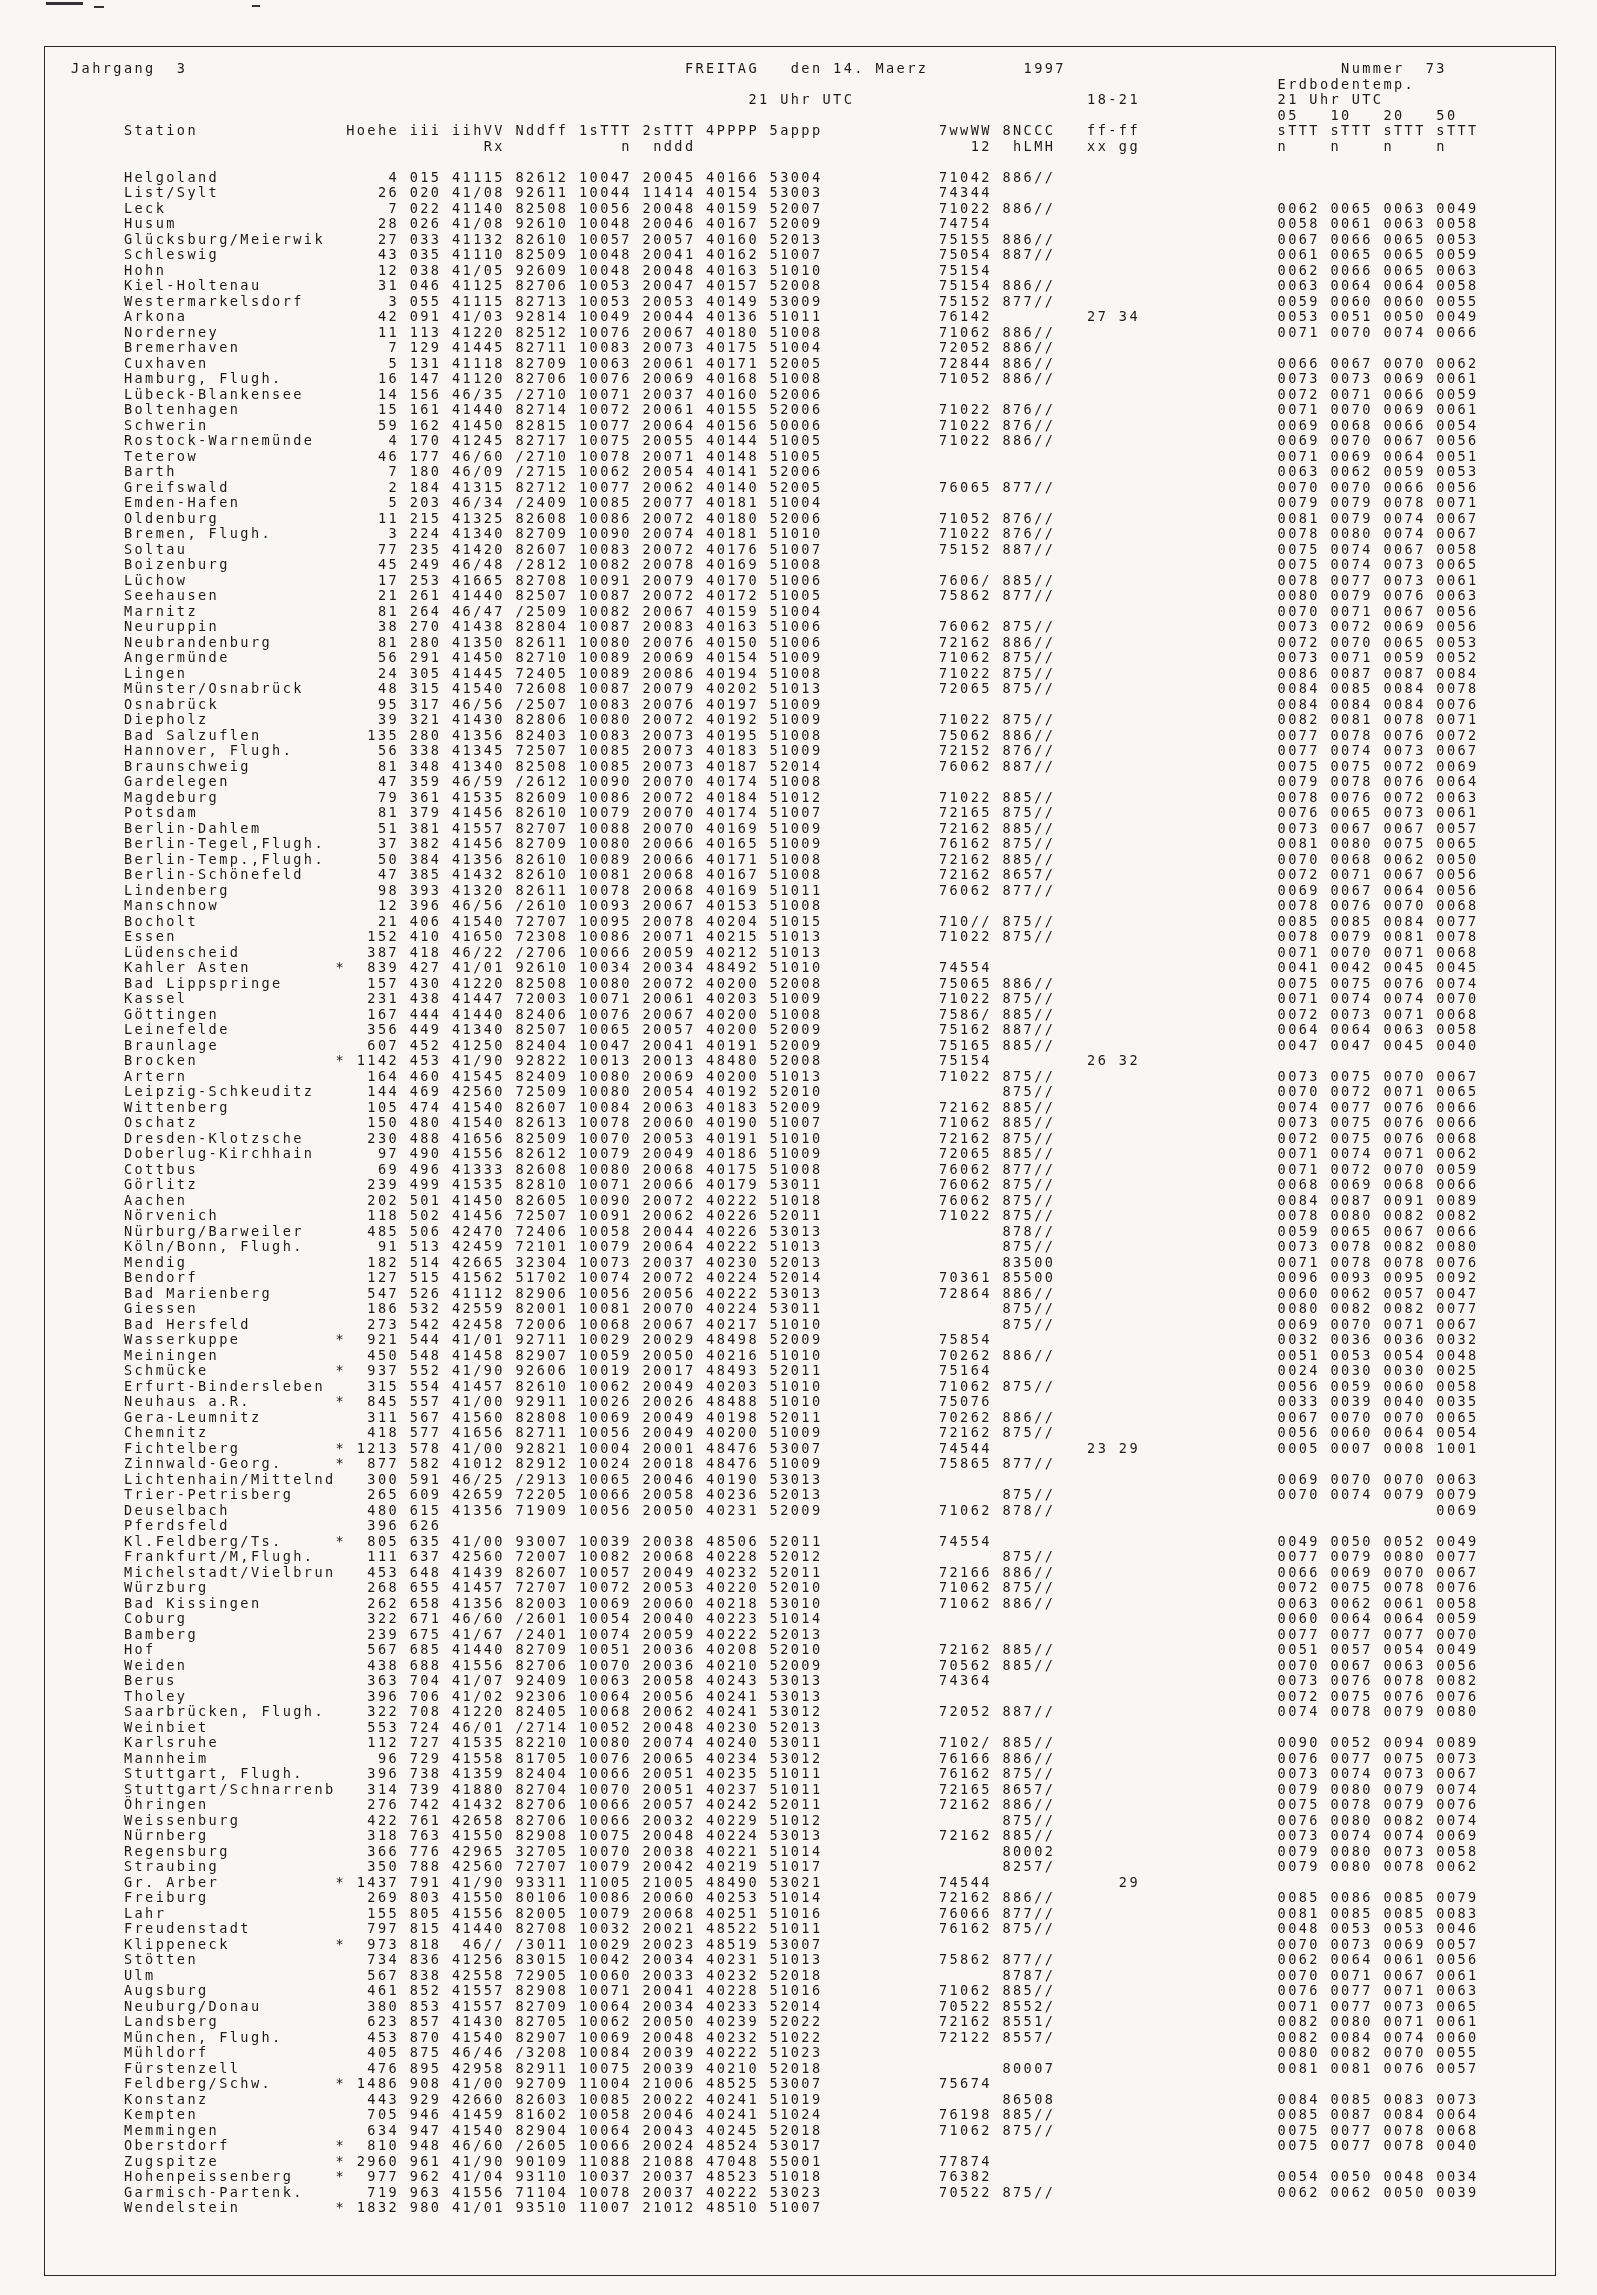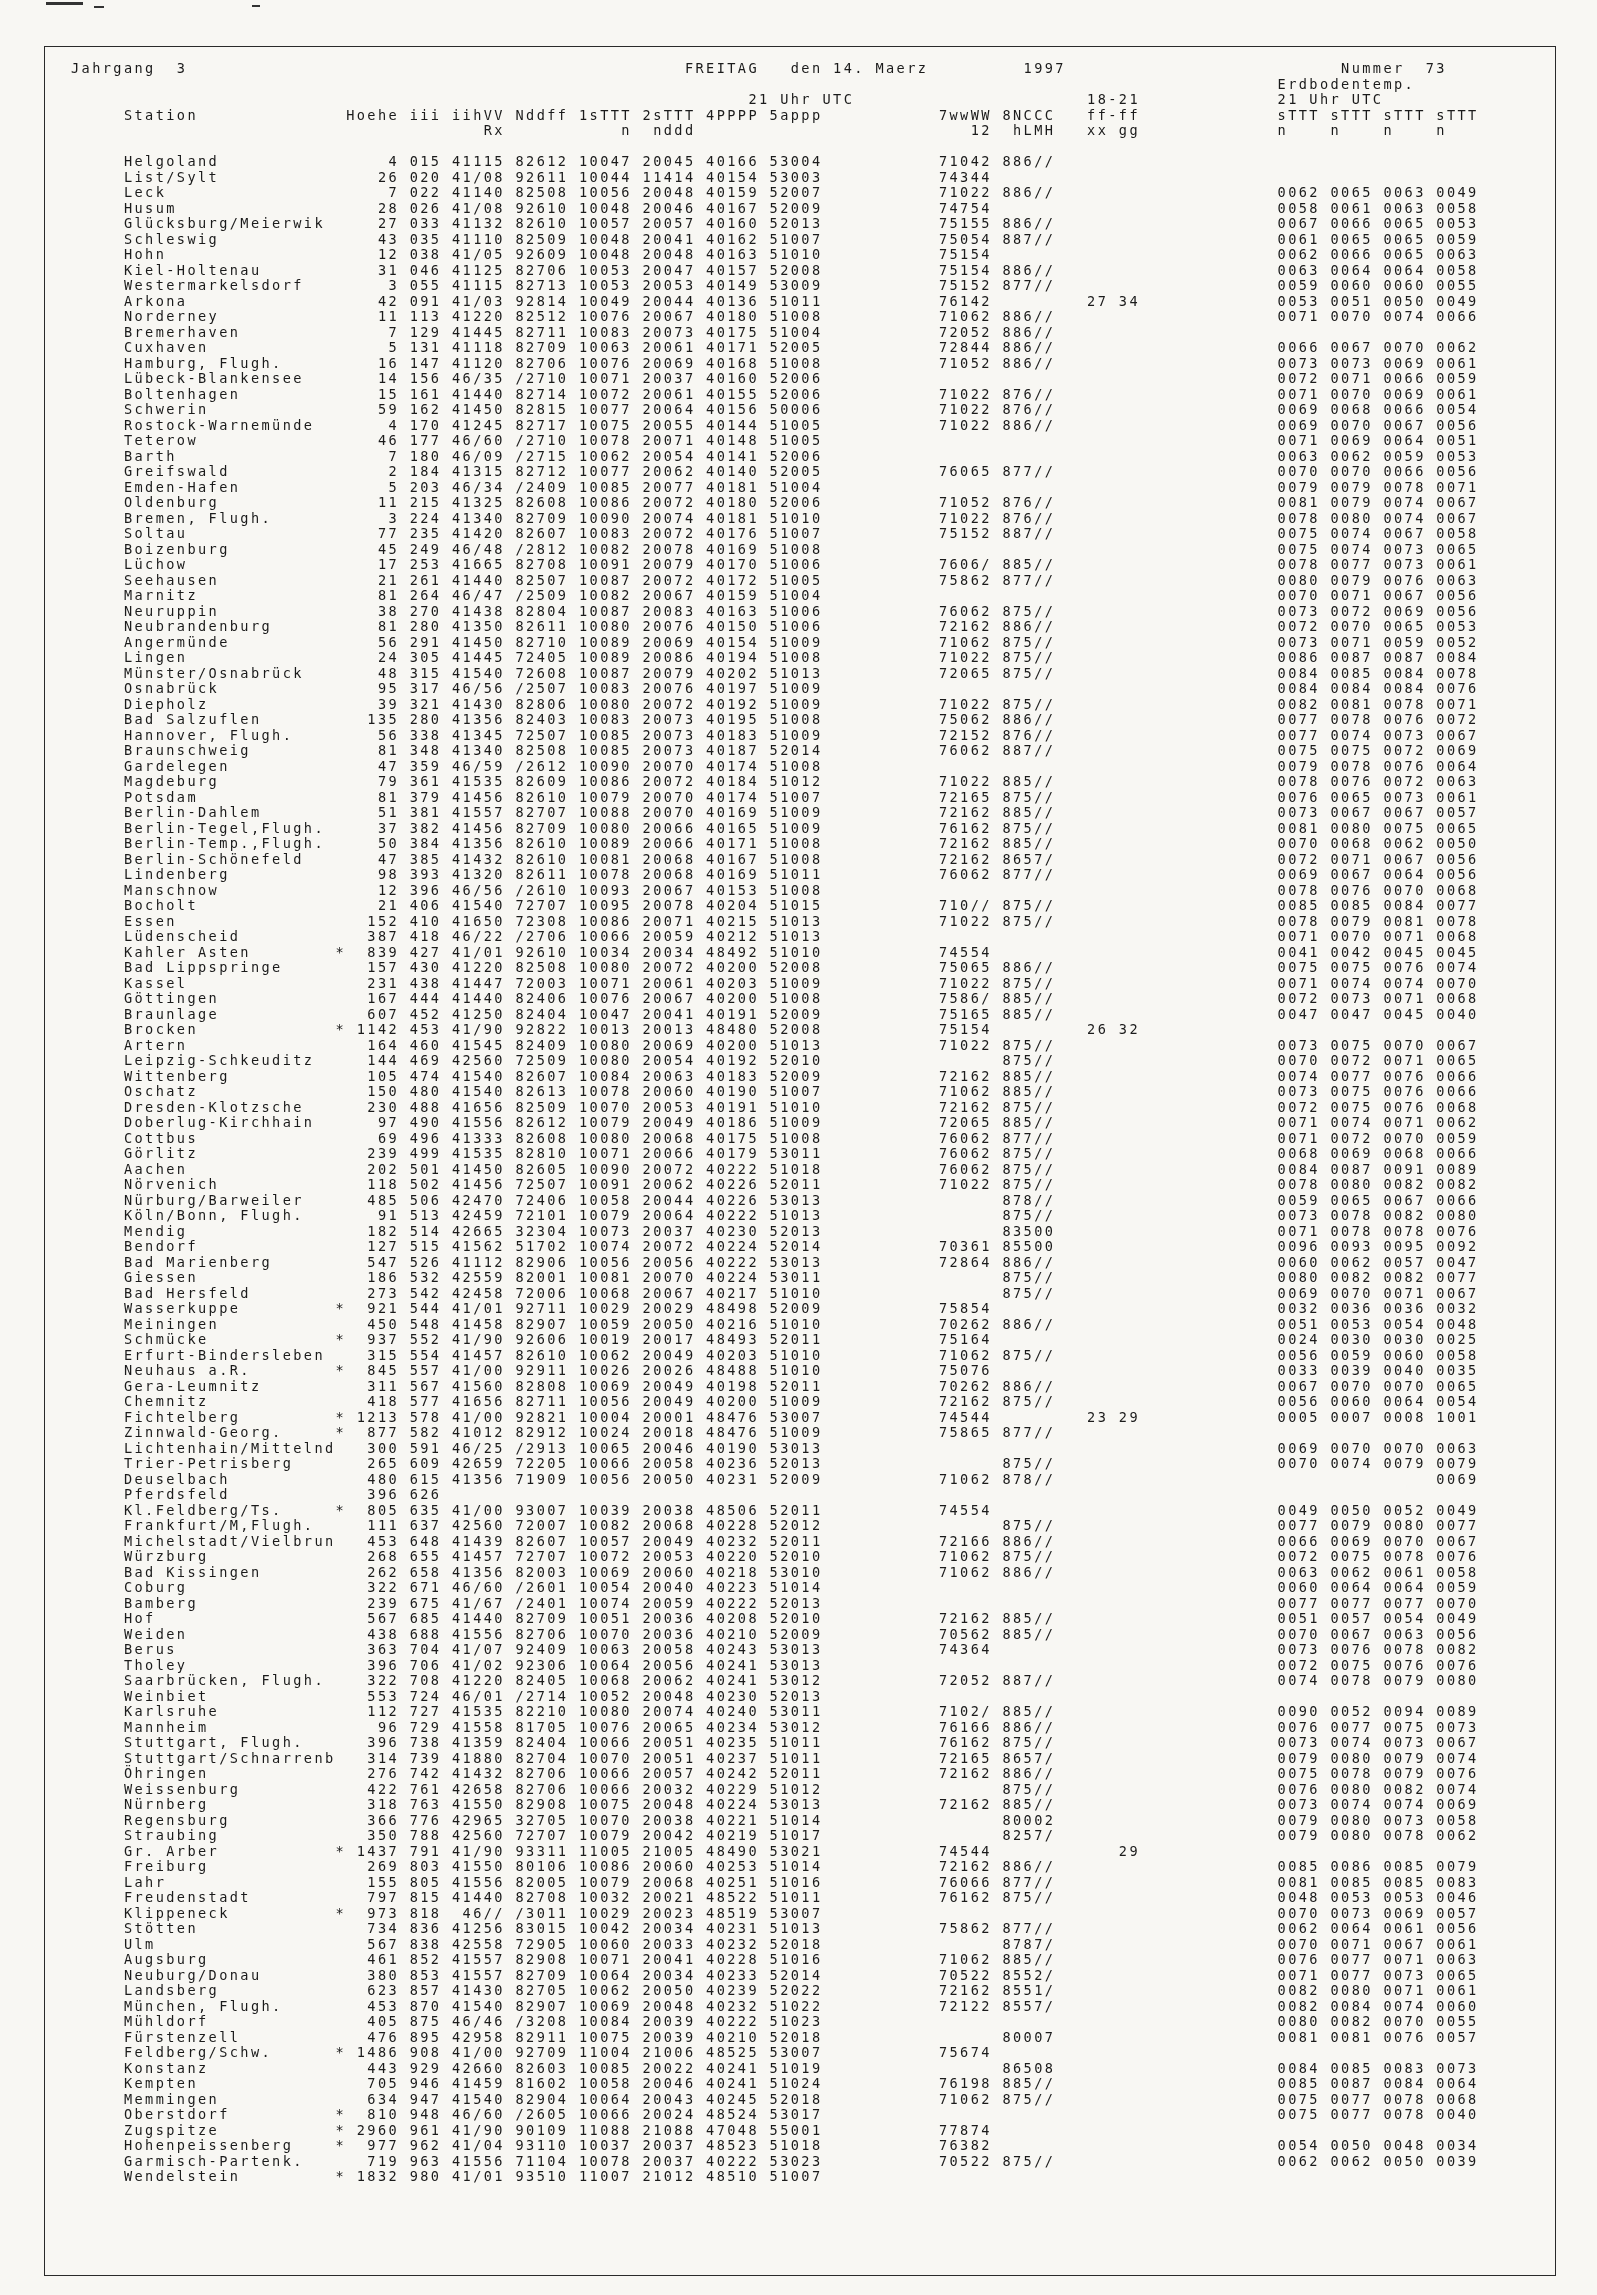--- a/index.html
+++ b/index.html
@@ -41,20 +41,21 @@
 
 <div class="page">
   <div class="artifact a1"></div>
   <div class="artifact a2"></div>
   <div class="artifact a3"></div>
   <div class="frame">
     <div class="content">
         <div class="ln">Jahrgang  3                                               FREITAG   den 14. Maerz         1997                          Nummer  73</div>
         <div class="ln">                                                                                                                  Erdbodentemp.</div>
         <div class="ln">                                                                21 Uhr UTC                      18-21             21 Uhr UTC</div>
+        <div class="ln">                                                                                                                  05   10   20   50  </div>
         <div class="ln">     Station              Hoehe iii iihVV Nddff 1sTTT 2sTTT 4PPPP 5appp           7wwWW 8NCCC   ff-ff             sTTT sTTT sTTT sTTT</div>
         <div class="ln">                                       Rx           n  nddd                          12  hLMH   xx gg             n    n    n    n   </div>
         <div class="ln"></div>
         <div class="ln">     Helgoland                4 015 41115 82612 10047 20045 40166 53004           71042 886//                                        </div>
         <div class="ln">     List/Sylt               26 020 41/08 92611 10044 11414 40154 53003           74344                                              </div>
         <div class="ln">     Leck                     7 022 41140 82508 10056 20048 40159 52007           71022 886//                     0062 0065 0063 0049</div>
         <div class="ln">     Husum                   28 026 41/08 92610 10048 20046 40167 52009           74754                           0058 0061 0063 0058</div>
         <div class="ln">     Glücksburg/Meierwik     27 033 41132 82610 10057 20057 40160 52013           75155 886//                     0067 0066 0065 0053</div>
         <div class="ln">     Schleswig               43 035 41110 82509 10048 20041 40162 51007           75054 887//                     0061 0065 0065 0059</div>
         <div class="ln">     Hohn                    12 038 41/05 92609 10048 20048 40163 51010           75154                           0062 0066 0065 0063</div>
@@ -99,20 +100,21 @@
         <div class="ln">     Berlin-Schönefeld       47 385 41432 82610 10081 20068 40167 51008           72162 8657/                     0072 0071 0067 0056</div>
         <div class="ln">     Lindenberg              98 393 41320 82611 10078 20068 40169 51011           76062 877//                     0069 0067 0064 0056</div>
         <div class="ln">     Manschnow               12 396 46/56 /2610 10093 20067 40153 51008                                           0078 0076 0070 0068</div>
         <div class="ln">     Bocholt                 21 406 41540 72707 10095 20078 40204 51015           710// 875//                     0085 0085 0084 0077</div>
         <div class="ln">     Essen                  152 410 41650 72308 10086 20071 40215 51013           71022 875//                     0078 0079 0081 0078</div>
         <div class="ln">     Lüdenscheid            387 418 46/22 /2706 10066 20059 40212 51013                                           0071 0070 0071 0068</div>
         <div class="ln">     Kahler Asten        *  839 427 41/01 92610 10034 20034 48492 51010           74554                           0041 0042 0045 0045</div>
         <div class="ln">     Bad Lippspringe        157 430 41220 82508 10080 20072 40200 52008           75065 886//                     0075 0075 0076 0074</div>
         <div class="ln">     Kassel                 231 438 41447 72003 10071 20061 40203 51009           71022 875//                     0071 0074 0074 0070</div>
         <div class="ln">     Göttingen              167 444 41440 82406 10076 20067 40200 51008           7586/ 885//                     0072 0073 0071 0068</div>
+        <div class="ln">     Leinefelde             356 449 41340 82507 10065 20057 40200 52009           75162 887//                     0064 0064 0063 0058</div>
         <div class="ln">     Braunlage              607 452 41250 82404 10047 20041 40191 52009           75165 885//                     0047 0047 0045 0040</div>
         <div class="ln">     Brocken             * 1142 453 41/90 92822 10013 20013 48480 52008           75154         26 32                                </div>
         <div class="ln">     Artern                 164 460 41545 82409 10080 20069 40200 51013           71022 875//                     0073 0075 0070 0067</div>
         <div class="ln">     Leipzig-Schkeuditz     144 469 42560 72509 10080 20054 40192 52010                 875//                     0070 0072 0071 0065</div>
         <div class="ln">     Wittenberg             105 474 41540 82607 10084 20063 40183 52009           72162 885//                     0074 0077 0076 0066</div>
         <div class="ln">     Oschatz                150 480 41540 82613 10078 20060 40190 51007           71062 885//                     0073 0075 0076 0066</div>
         <div class="ln">     Dresden-Klotzsche      230 488 41656 82509 10070 20053 40191 51010           72162 875//                     0072 0075 0076 0068</div>
         <div class="ln">     Doberlug-Kirchhain      97 490 41556 82612 10079 20049 40186 51009           72065 885//                     0071 0074 0071 0062</div>
         <div class="ln">     Cottbus                 69 496 41333 82608 10080 20068 40175 51008           76062 877//                     0071 0072 0070 0059</div>
         <div class="ln">     Görlitz                239 499 41535 82810 10071 20066 40179 53011           76062 875//                     0068 0069 0068 0066</div>

